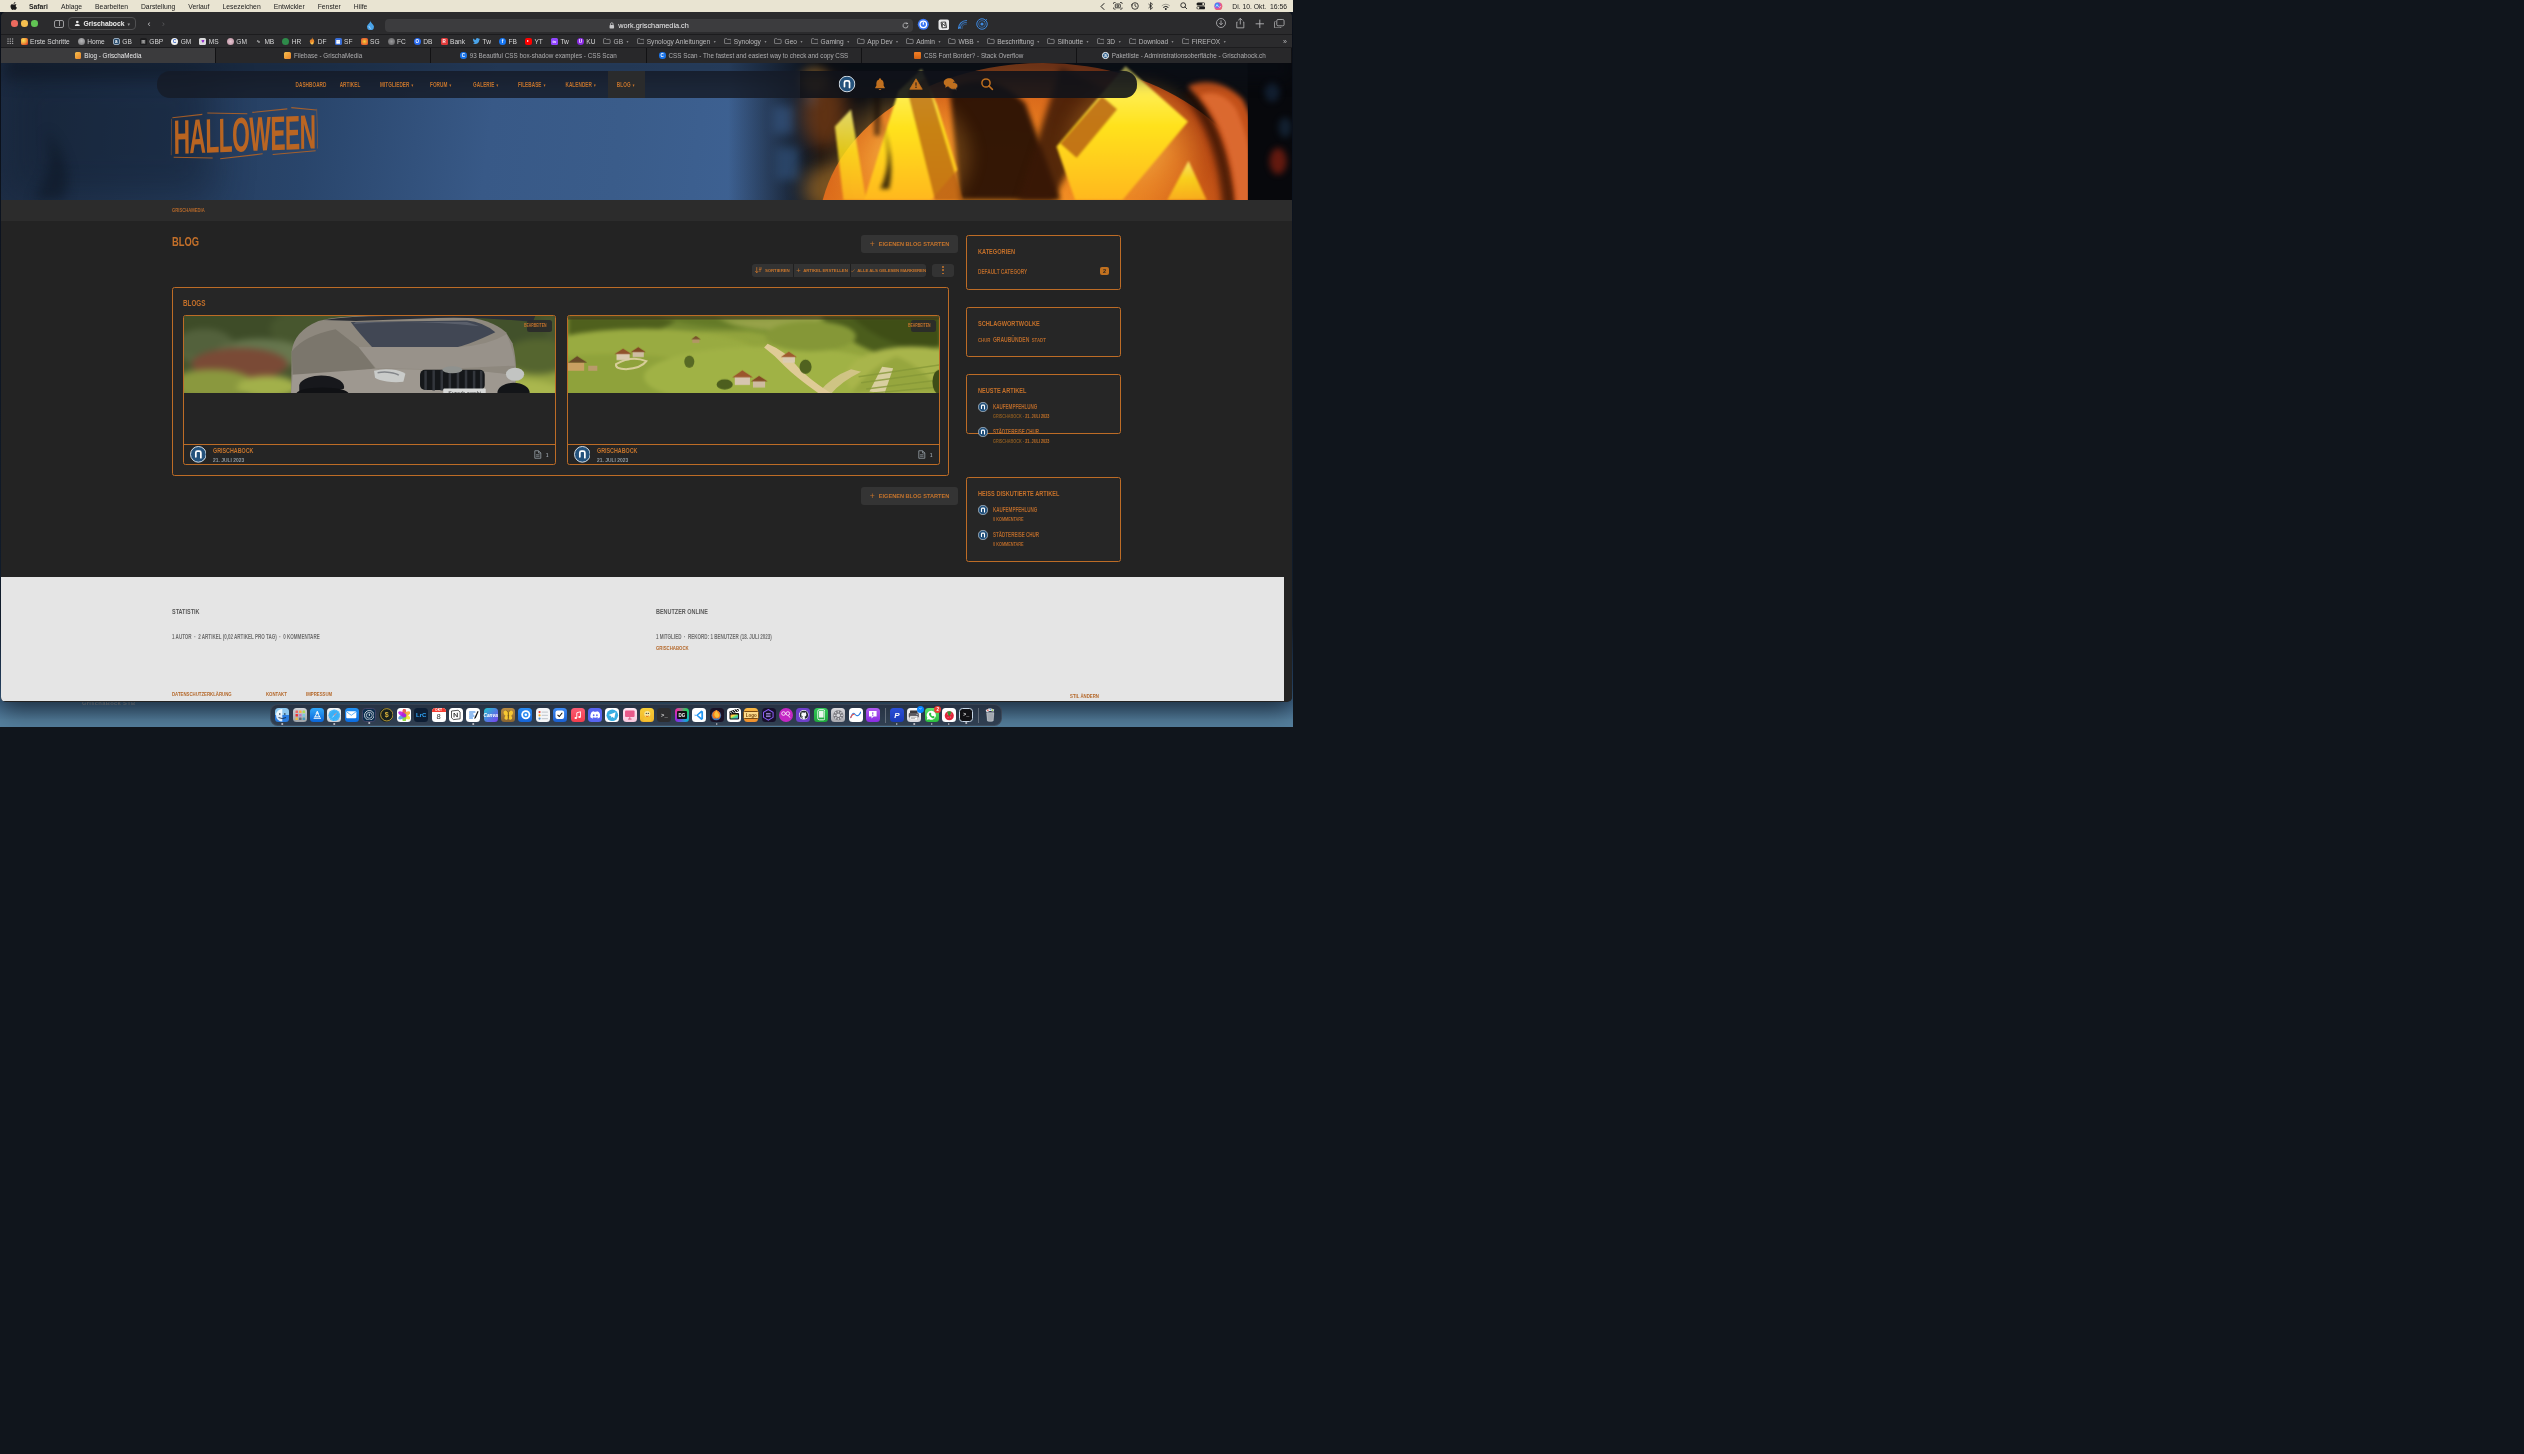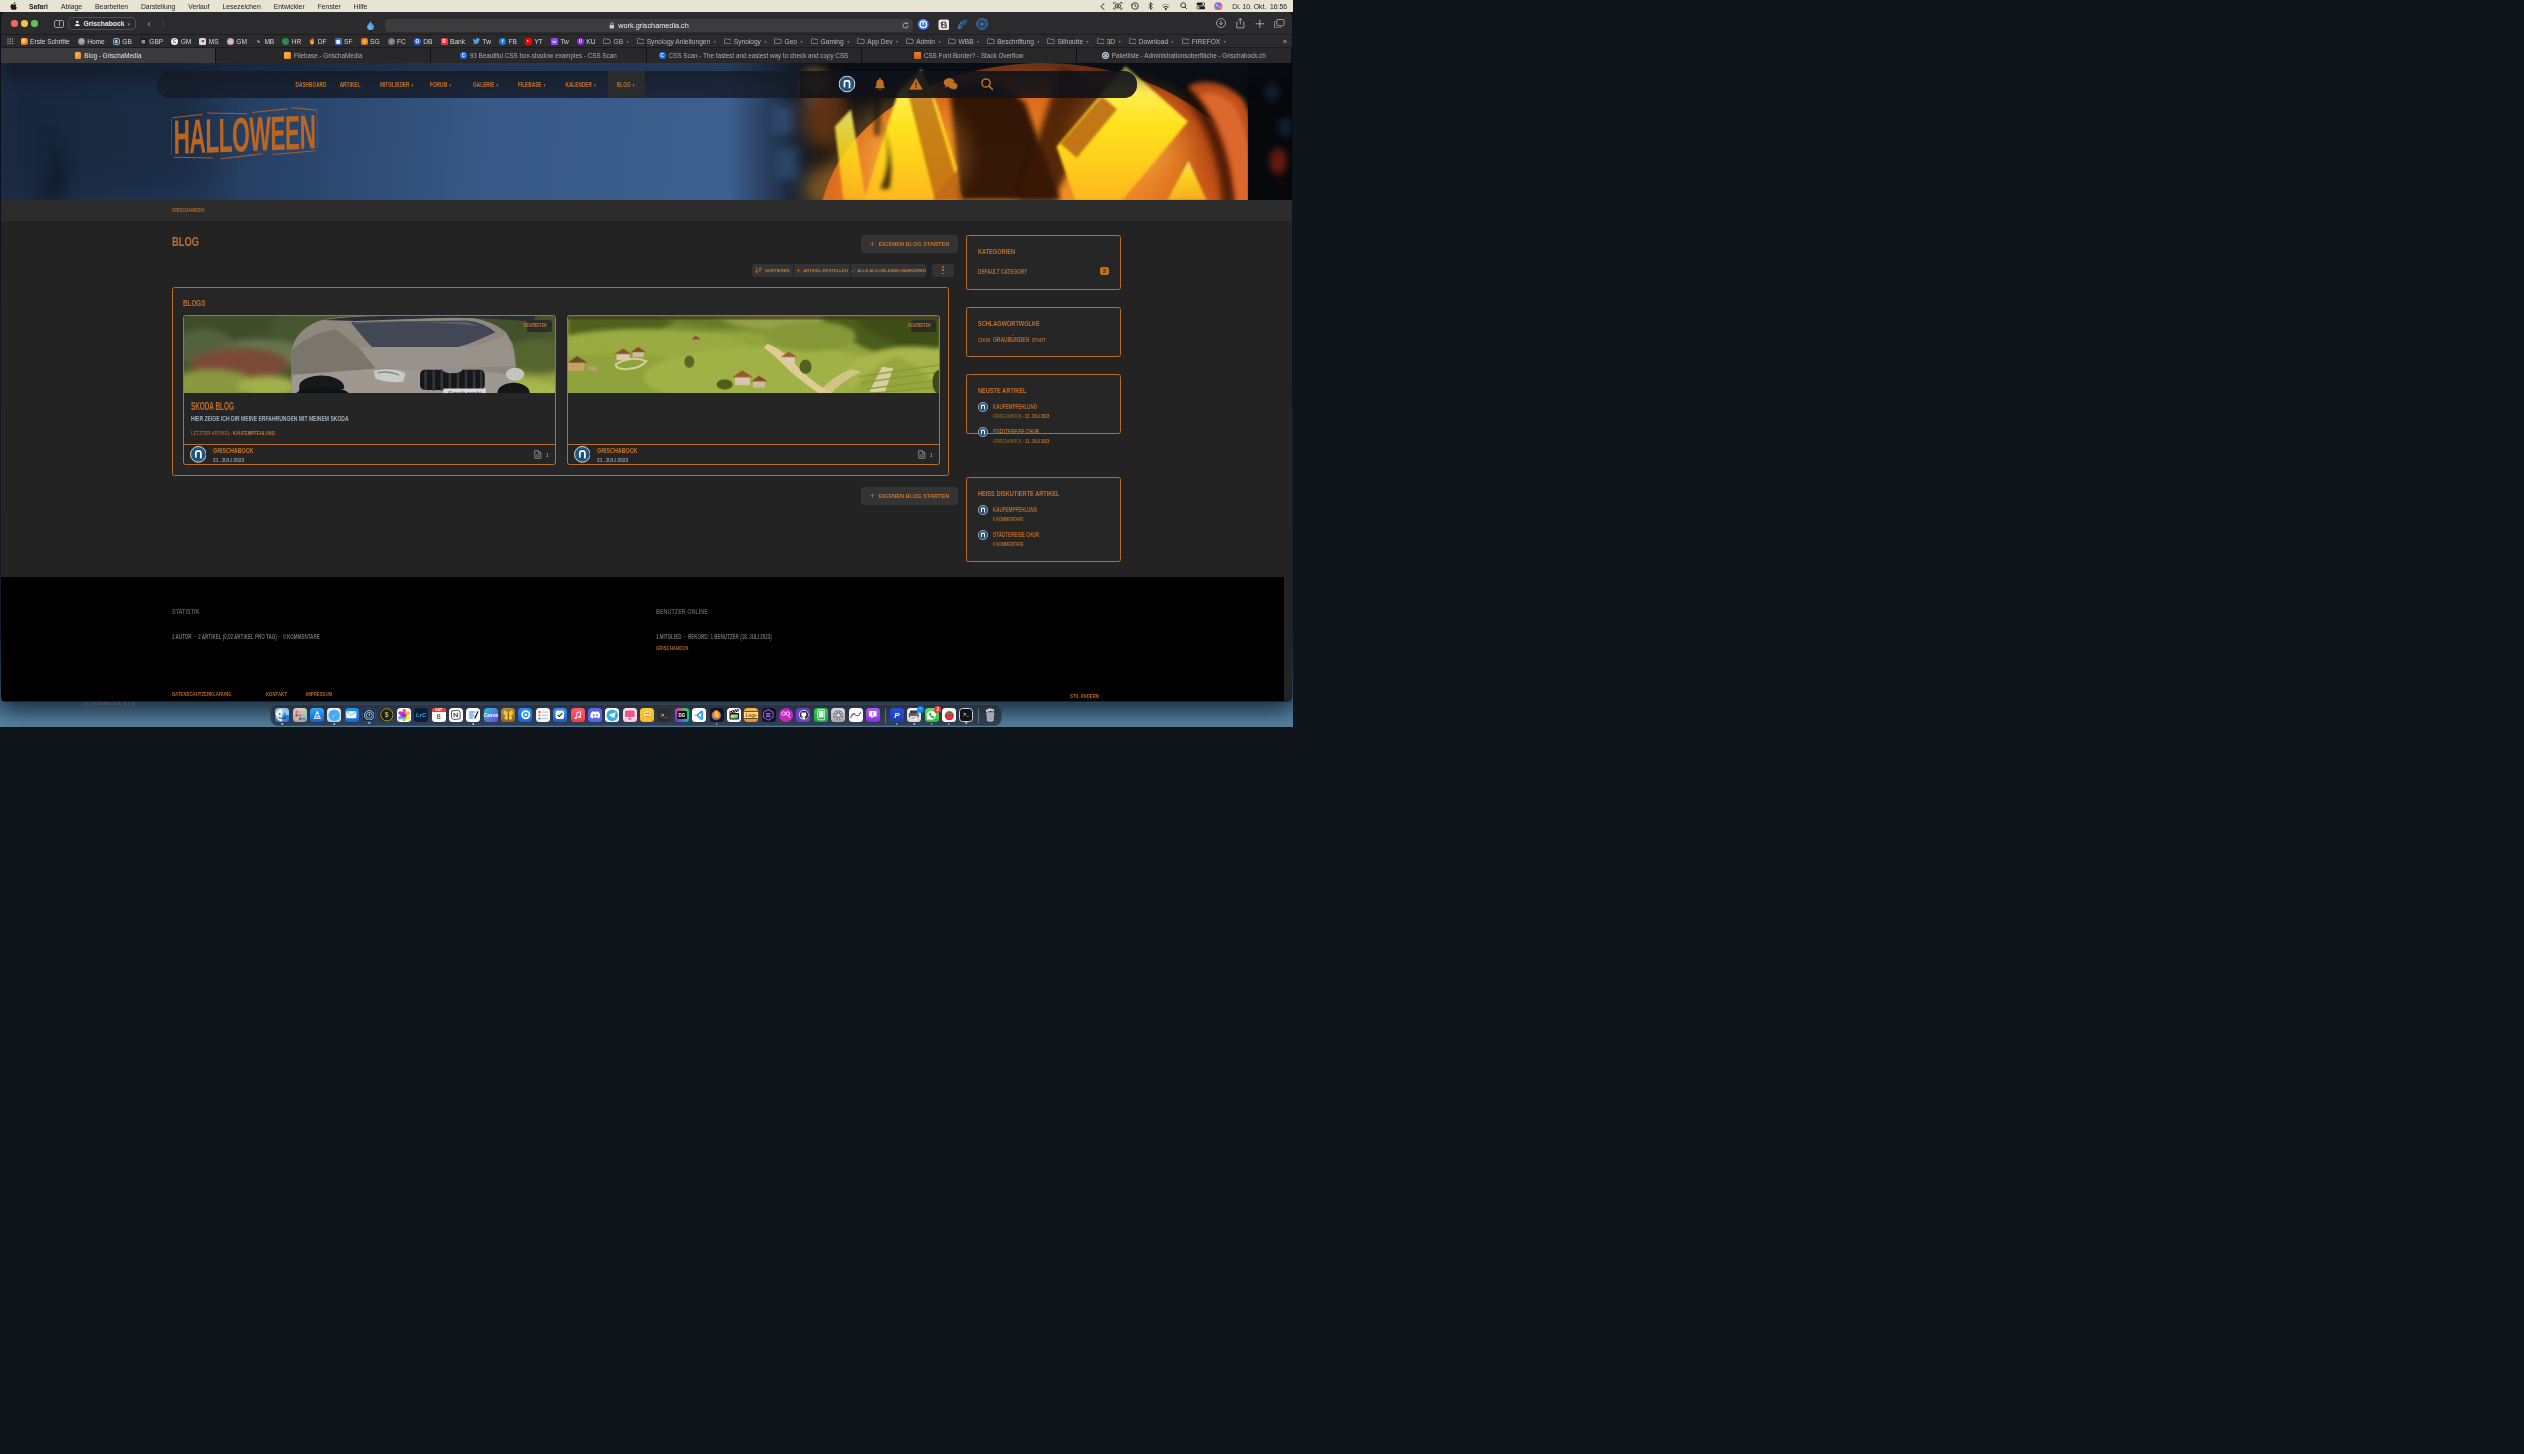--- a/index.html
+++ b/index.html
@@ -86,21 +86,21 @@
 .cfoot .cnt{margin-left:auto;display:flex;align-items:center;gap:4.5px;color:#9aa3ab;font-weight:bold;font-size:6px}
 
 .sbox{position:absolute;left:965px;width:155px;border:0.5px solid #bd6c26;border-radius:2.5px;background:#262626}
 .sbox h3{color:#c4702a;font-size:7.8px;margin:11px 0 0 11px}
 .srow{display:flex;align-items:flex-start;margin:7px 0 0 11px;gap:5px}
 .sava{width:10px;height:10px;flex:none}
 .stitle{color:#b4682a;font-weight:bold;font-size:6.3px}
 .ssub{color:#8a5a20;font-weight:bold;font-size:5.3px;margin-top:2px}
 .ssub b{color:#c57227}
 
-#footer{position:absolute;left:0;right:8px;top:514px;height:124px;background:#000000}
+#footer{position:absolute;left:0;right:8px;top:514px;height:124px;background:#e5e5e5}
 #footer h4{color:#5a5a5a;font-size:7.6px}
 #footer .ln{color:#6e6e6e;font-weight:bold;font-size:6.3px}
 .flink{color:#b4682a;font-weight:bold;font-size:6px}
 
 #dock{position:absolute;left:270px;bottom:1px;height:22px;background:rgba(38,46,62,.78);border:0.5px solid rgba(255,255,255,.08);border-radius:7.6px;display:flex;align-items:center;padding:0 2.5px;z-index:60}
 .dicon{width:14px;height:14px;border-radius:3.5px;margin:0 1.7px;position:relative;flex:none}
 .dsep{width:0.5px;height:15px;background:rgba(255,255,255,.25);margin:0 3px}
 .ddot{position:absolute;bottom:-2.5px;left:50%;transform:translateX(-50%);width:1.5px;height:1.5px;border-radius:50%;background:#b9b9c0}
 .badge{position:absolute;top:-2px;right:-2.5px;min-width:6.6px;height:6.6px;border-radius:3.5px;background:#ec3e34;color:#fff;font-size:4.5px;font-weight:bold;display:flex;align-items:center;justify-content:center;padding:0 1.5px}
 #desktext{position:absolute;left:82px;top:700px;color:#8a939e;font-weight:bold;font-size:5.8px;letter-spacing:0.3px;z-index:5;opacity:.9}
@@ -515,25 +515,20 @@
               <ellipse cx="655" cy="115" rx="18" ry="13" fill="#c2c4c2"></ellipse>
               <path d="M228 136 a44 22 0 0 1 88 8 L228 152 Z" fill="#17181c"></path>
               <ellipse cx="274" cy="154" rx="52" ry="13" fill="#101114"></ellipse>
               <path d="M620 152 a32 20 0 0 1 64 0 Z" fill="#131518"></path>
               <rect x="513" y="143" width="84" height="18" rx="2" fill="#d8d9d8"></rect>
               <text x="555" y="155" font-family="Liberation Sans,sans-serif" font-size="10.5" fill="#3a3a3a" text-anchor="middle">Superb combi</text>
             </g>
           </svg><div class="bearb">
                   <span class="spook">BEARBEITEN</span>
                 </div></div>
-          <div class="cbody">
-            <div class="ctitle"><span class="spook">SKODA BLOG</span></div>
-            <div class="cdesc"><span class="spook">HIER ZEIGE ICH DIR MEINE ERFAHRUNGEN MIT MEINEM SKODA</span></div>
-            <div class="clast"><span class="spook">LETZTER ARTIKEL: <b>KAUFEMPFEHLUNG</b></span></div>
-          </div>
           <div class="cfoot">
             <svg class="cava" width="16.7" height="16.7" viewBox="0 0 33 33" style="margin-right:6.6px">
                   <circle cx="16.5" cy="16.5" r="15.5" fill="#24527c" stroke="#e8eef4" stroke-width="1.8"></circle>
                   <path d="M11.5 21.5 V13.5 A3.2 3.2 0 0 1 14.7 10.3 H18.3 A3.2 3.2 0 0 1 21.5 13.5 V23.2" stroke="#fff" stroke-width="3.4" fill="none" stroke-linecap="round"></path>
                 </svg>
             <span><span class="nm spook">GRISCHABOCK</span><br><span class="dt spook">21. JULI 2023</span></span>
             <span class="cnt">
                   <svg width="7.6" height="9" viewBox="0 0 15 18">
                     <path d="M1.5 1.5 H9 L13.5 6 V16.5 H1.5 Z" fill="none" stroke="#9aa3ab" stroke-width="1.6"></path>
                     <path d="M9 1.5 V6 H13.5" fill="none" stroke="#9aa3ab" stroke-width="1.4"></path>

